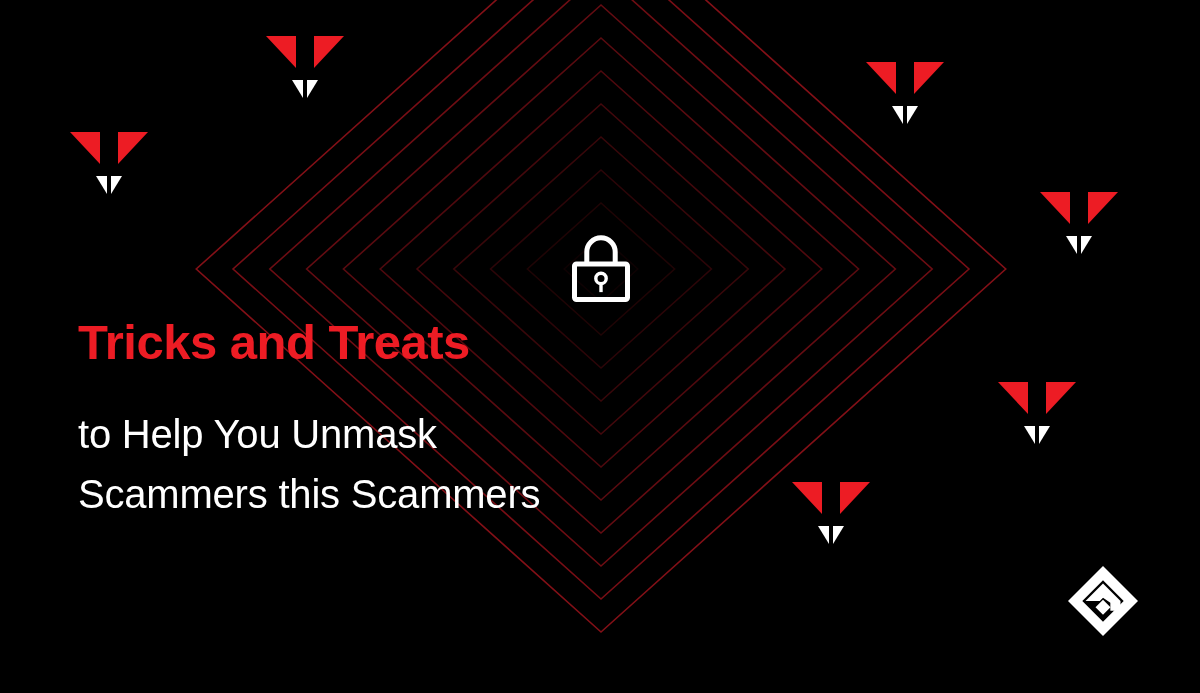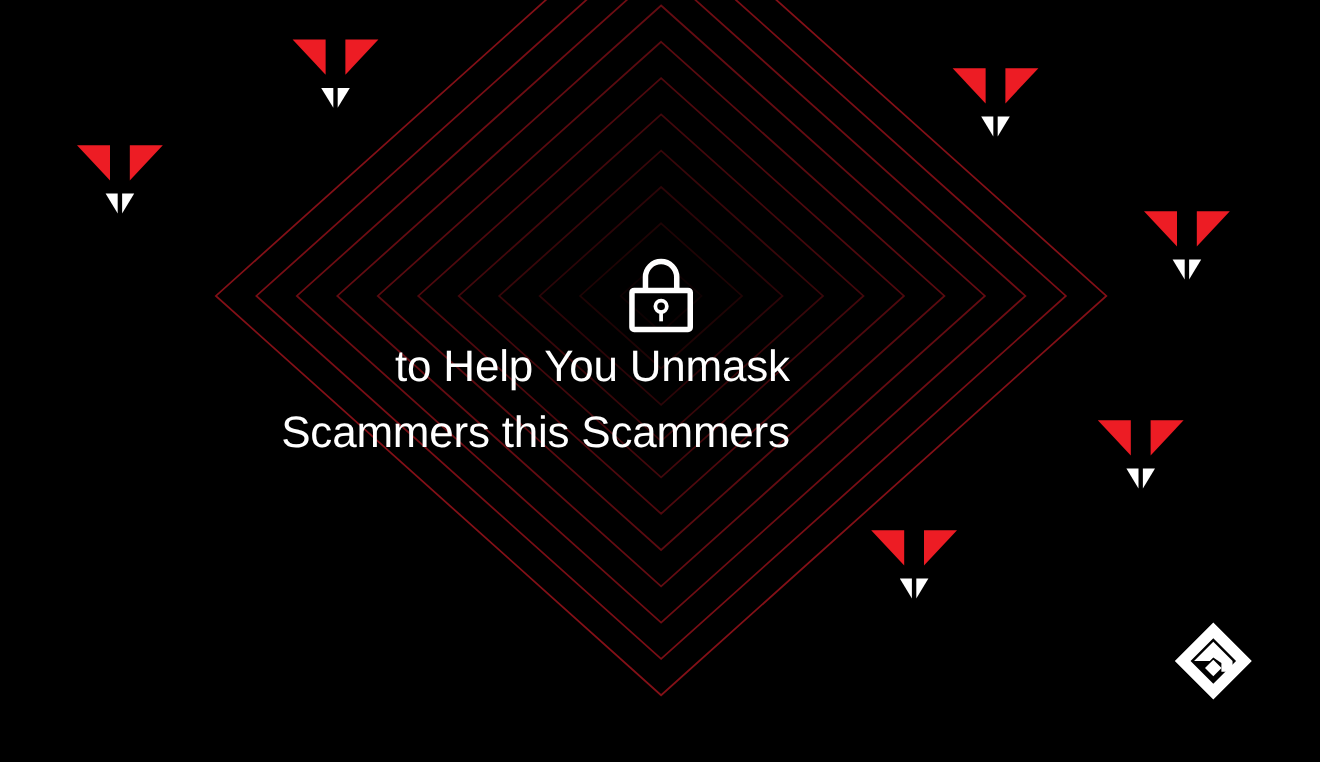--- a/index.html
+++ b/index.html
@@ -52,22 +52,21 @@
     color: #ED1C24;
   }
   .hl-sub {
     font-size: 40px;
     font-weight: 400;
     line-height: 60px;
     color: #ffffff;
     letter-spacing: -0.2px;
   }
   .sub-wrap {
-    margin-top: 3px;
-    text-align: right;
+    margin-top: 20px;
   }
   svg { display: block; overflow: visible; }
 </style>
 </head>
 <body>
 
 <div id="banner">
 
   <div id="diamond-layer">
     <svg width="1200" height="693" viewBox="0 0 1200 693">
@@ -136,20 +135,21 @@
           <path d="M 586.79 266 L 586.79 252 A 14.209999999999999 14.209999999999999 0 0 1 615.21 252 L 615.21 266" fill="none" stroke="#ffffff" stroke-width="5"></path>
           <rect x="574.5" y="264" width="53" height="35.5" rx="2" fill="none" stroke="#ffffff" stroke-width="5"></rect>
           <circle cx="601" cy="278.44" r="5.2" fill="none" stroke="#ffffff" stroke-width="3.4"></circle>
           <line x1="601" y1="282.44" x2="601" y2="292.12" stroke="#ffffff" stroke-width="3.4"></line>
         </g>
     </svg>
   </div>
 
   <div id="headline-layer">
     <div class="headline-block">
+      <span class="hl-line hl-bold accent">Tricks and Treats</span>
       <div class="sub-wrap">
         <span class="hl-line hl-sub">to Help You Unmask</span>
         <span class="hl-line hl-sub">Scammers this Scammers</span>
       </div>
     </div>
   </div>
 
   <div id="logo-layer">
     <svg width="1200" height="693" viewBox="0 0 1200 693">
       <g id="logo-group">

